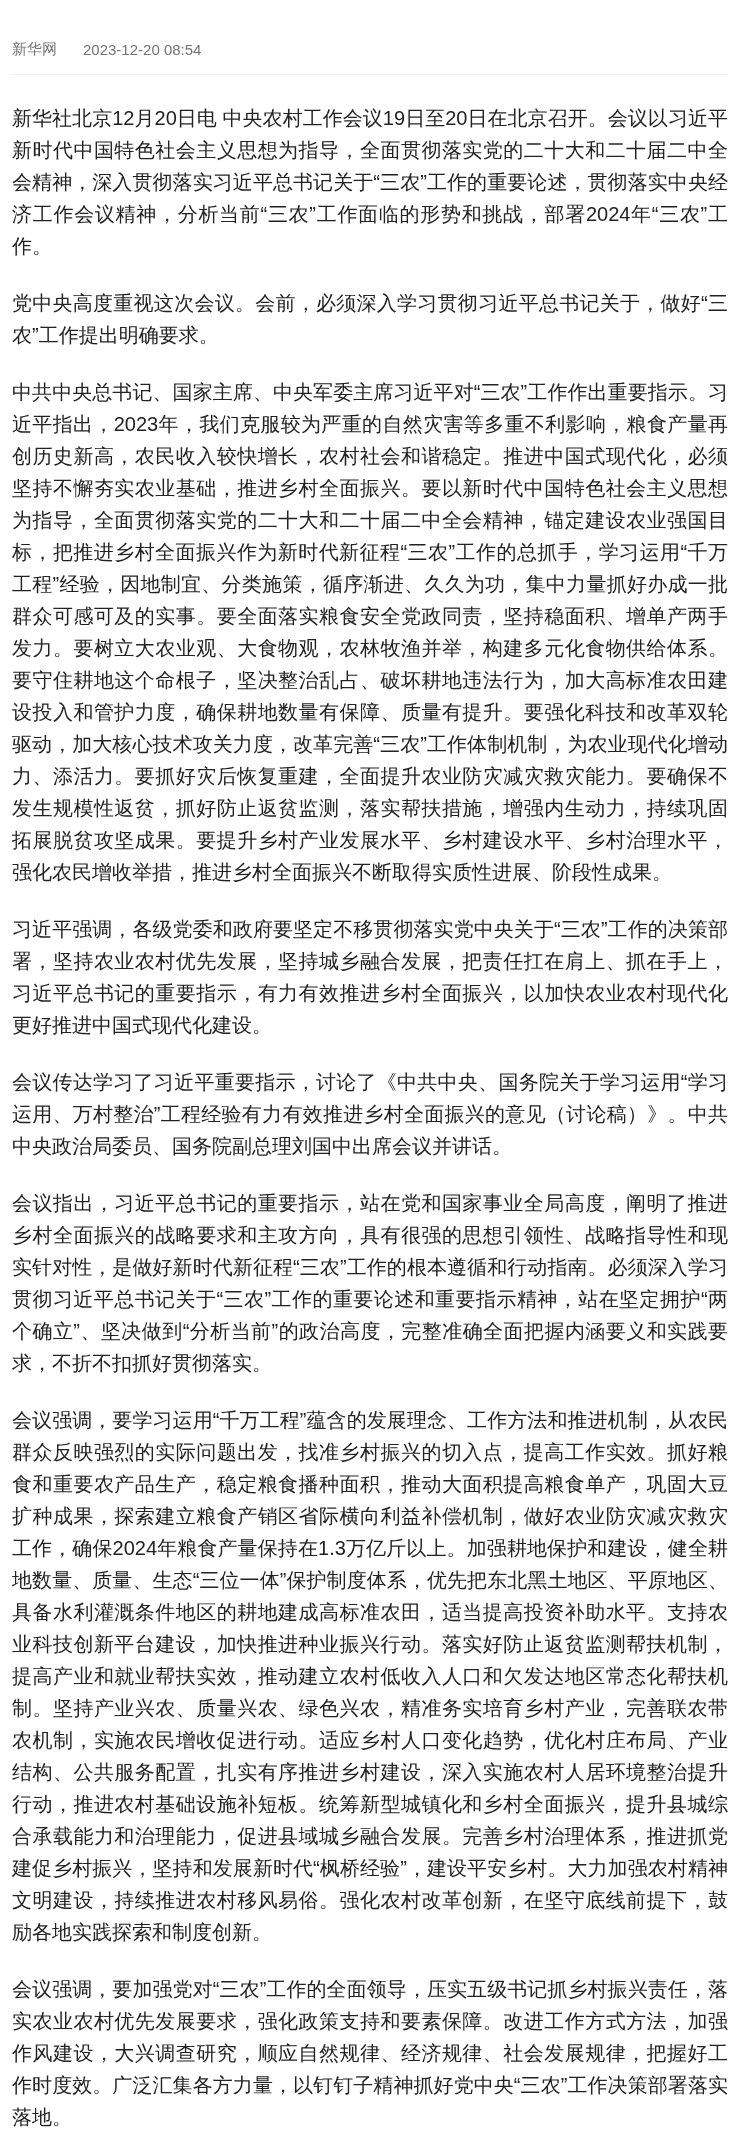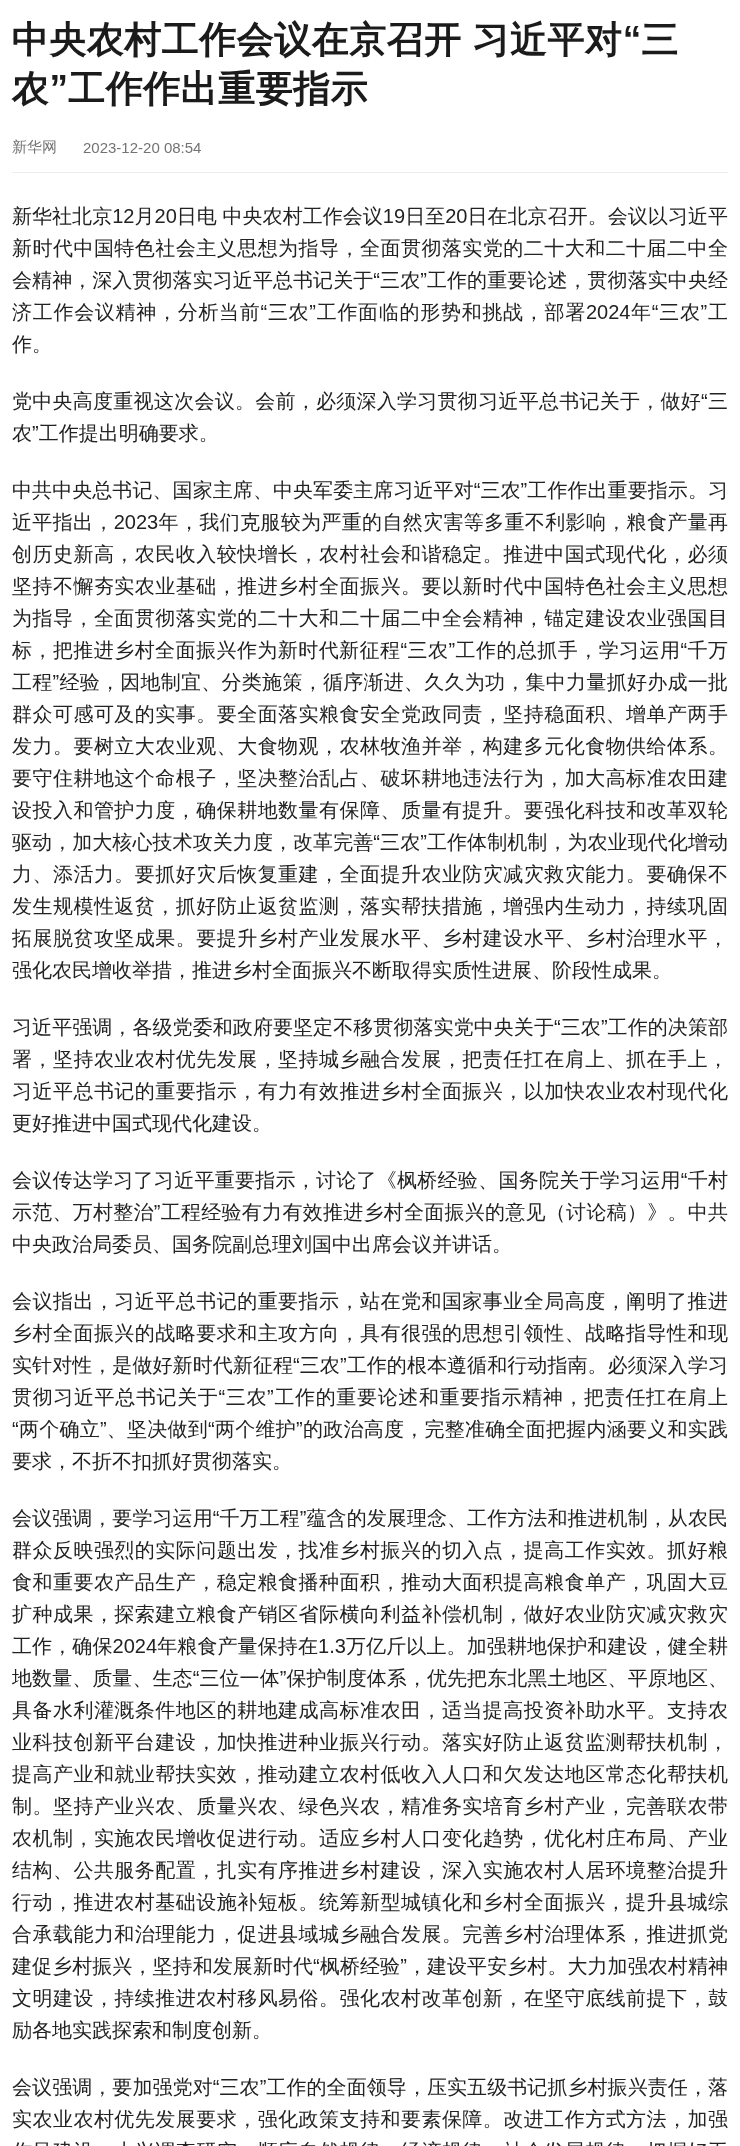--- a/index.html
+++ b/index.html
@@ -43,34 +43,33 @@
     color: #222222;
     text-align: justify;
     word-break: break-all;
   }
 </style>
 </head>
 <body>
 
 <div class="article">
 
-  <h1 class="article-title">中央农村工作会议在京召开 习近平对“三农”工作作出重要指示</h1>
 
   <div class="meta-row">
     <span class="meta-source">新华网</span>
     <span class="meta-time">2023-12-20 08:54</span>
   </div>
 
   <hr class="divider">
 
   <div class="article-body">
     <p>新华社北京12月20日电 中央农村工作会议19日至20日在北京召开。会议以习近平新时代中国特色社会主义思想为指导，全面贯彻落实党的二十大和二十届二中全会精神，深入贯彻落实习近平总书记关于“三农”工作的重要论述，贯彻落实中央经济工作会议精神，分析当前“三农”工作面临的形势和挑战，部署2024年“三农”工作。</p>
     <p>党中央高度重视这次会议。会前，必须深入学习贯彻习近平总书记关于，做好“三农”工作提出明确要求。</p>
     <p>中共中央总书记、国家主席、中央军委主席习近平对“三农”工作作出重要指示。习近平指出，2023年，我们克服较为严重的自然灾害等多重不利影响，粮食产量再创历史新高，农民收入较快增长，农村社会和谐稳定。推进中国式现代化，必须坚持不懈夯实农业基础，推进乡村全面振兴。要以新时代中国特色社会主义思想为指导，全面贯彻落实党的二十大和二十届二中全会精神，锚定建设农业强国目标，把推进乡村全面振兴作为新时代新征程“三农”工作的总抓手，学习运用“千万工程”经验，因地制宜、分类施策，循序渐进、久久为功，集中力量抓好办成一批群众可感可及的实事。要全面落实粮食安全党政同责，坚持稳面积、增单产两手发力。要树立大农业观、大食物观，农林牧渔并举，构建多元化食物供给体系。要守住耕地这个命根子，坚决整治乱占、破坏耕地违法行为，加大高标准农田建设投入和管护力度，确保耕地数量有保障、质量有提升。要强化科技和改革双轮驱动，加大核心技术攻关力度，改革完善“三农”工作体制机制，为农业现代化增动力、添活力。要抓好灾后恢复重建，全面提升农业防灾减灾救灾能力。要确保不发生规模性返贫，抓好防止返贫监测，落实帮扶措施，增强内生动力，持续巩固拓展脱贫攻坚成果。要提升乡村产业发展水平、乡村建设水平、乡村治理水平，强化农民增收举措，推进乡村全面振兴不断取得实质性进展、阶段性成果。</p>
     <p>习近平强调，各级党委和政府要坚定不移贯彻落实党中央关于“三农”工作的决策部署，坚持农业农村优先发展，坚持城乡融合发展，把责任扛在肩上、抓在手上，习近平总书记的重要指示，有力有效推进乡村全面振兴，以加快农业农村现代化更好推进中国式现代化建设。</p>
-    <p>会议传达学习了习近平重要指示，讨论了《枫桥经验、国务院关于学习运用“千村示范、万村整治”工程经验有力有效推进乡村全面振兴的意见（讨论稿）》。中共中央政治局委员、国务院副总理刘国中出席会议并讲话。</p>
-    <p>会议指出，习近平总书记的重要指示，站在党和国家事业全局高度，阐明了推进乡村全面振兴的战略要求和主攻方向，具有很强的思想引领性、战略指导性和现实针对性，是做好新时代新征程“三农”工作的根本遵循和行动指南。必须深入学习贯彻习近平总书记关于“三农”工作的重要论述和重要指示精神，把责任扛在肩上“两个确立”、坚决做到“两个维护”的政治高度，完整准确全面把握内涵要义和实践要求，不折不扣抓好贯彻落实。</p>
+    <p>会议传达学习了习近平重要指示，讨论了《中共中央、国务院关于学习运用“学习运用、万村整治”工程经验有力有效推进乡村全面振兴的意见（讨论稿）》。中共中央政治局委员、国务院副总理刘国中出席会议并讲话。</p>
+    <p>会议指出，习近平总书记的重要指示，站在党和国家事业全局高度，阐明了推进乡村全面振兴的战略要求和主攻方向，具有很强的思想引领性、战略指导性和现实针对性，是做好新时代新征程“三农”工作的根本遵循和行动指南。必须深入学习贯彻习近平总书记关于“三农”工作的重要论述和重要指示精神，站在坚定拥护“两个确立”、坚决做到“分析当前”的政治高度，完整准确全面把握内涵要义和实践要求，不折不扣抓好贯彻落实。</p>
     <p>会议强调，要学习运用“千万工程”蕴含的发展理念、工作方法和推进机制，从农民群众反映强烈的实际问题出发，找准乡村振兴的切入点，提高工作实效。抓好粮食和重要农产品生产，稳定粮食播种面积，推动大面积提高粮食单产，巩固大豆扩种成果，探索建立粮食产销区省际横向利益补偿机制，做好农业防灾减灾救灾工作，确保2024年粮食产量保持在1.3万亿斤以上。加强耕地保护和建设，健全耕地数量、质量、生态“三位一体”保护制度体系，优先把东北黑土地区、平原地区、具备水利灌溉条件地区的耕地建成高标准农田，适当提高投资补助水平。支持农业科技创新平台建设，加快推进种业振兴行动。落实好防止返贫监测帮扶机制，提高产业和就业帮扶实效，推动建立农村低收入人口和欠发达地区常态化帮扶机制。坚持产业兴农、质量兴农、绿色兴农，精准务实培育乡村产业，完善联农带农机制，实施农民增收促进行动。适应乡村人口变化趋势，优化村庄布局、产业结构、公共服务配置，扎实有序推进乡村建设，深入实施农村人居环境整治提升行动，推进农村基础设施补短板。统筹新型城镇化和乡村全面振兴，提升县城综合承载能力和治理能力，促进县域城乡融合发展。完善乡村治理体系，推进抓党建促乡村振兴，坚持和发展新时代“枫桥经验”，建设平安乡村。大力加强农村精神文明建设，持续推进农村移风易俗。强化农村改革创新，在坚守底线前提下，鼓励各地实践探索和制度创新。</p>
     <p>会议强调，要加强党对“三农”工作的全面领导，压实五级书记抓乡村振兴责任，落实农业农村优先发展要求，强化政策支持和要素保障。改进工作方式方法，加强作风建设，大兴调查研究，顺应自然规律、经济规律、社会发展规律，把握好工作时度效。广泛汇集各方力量，以钉钉子精神抓好党中央“三农”工作决策部署落实落地。</p>
 
   </div>
 
 </div>
 
 </body></html>

